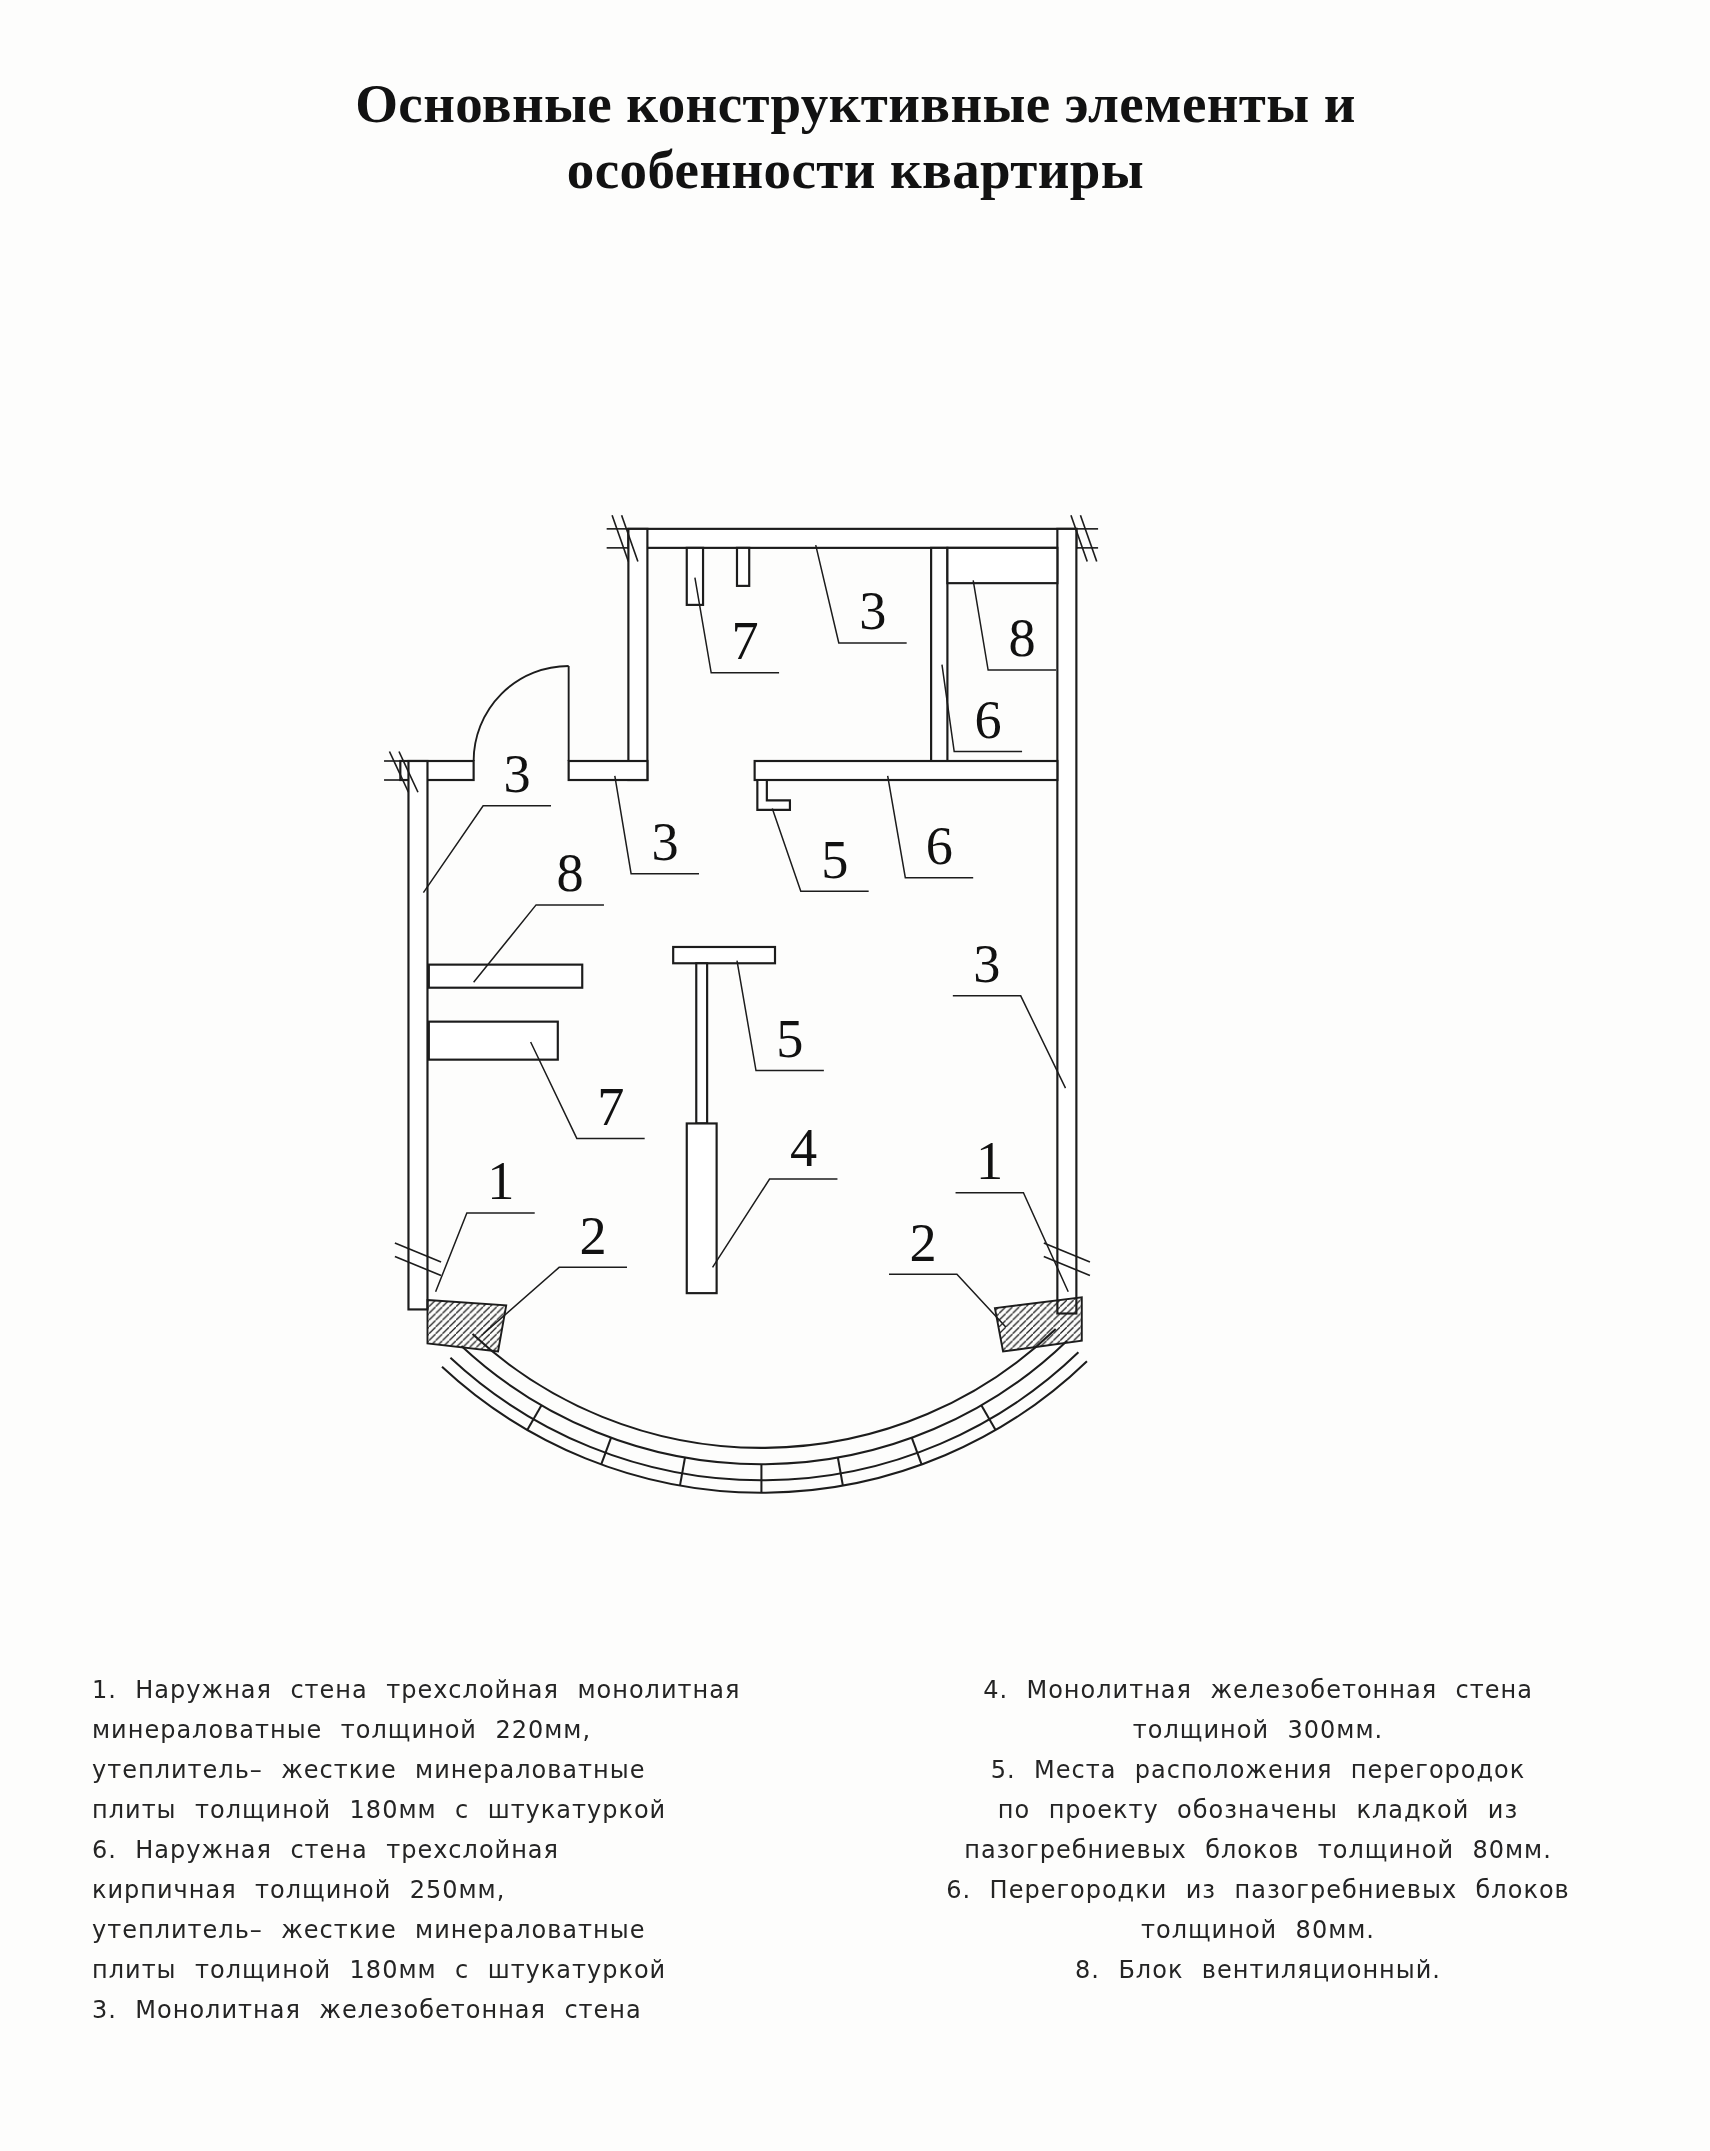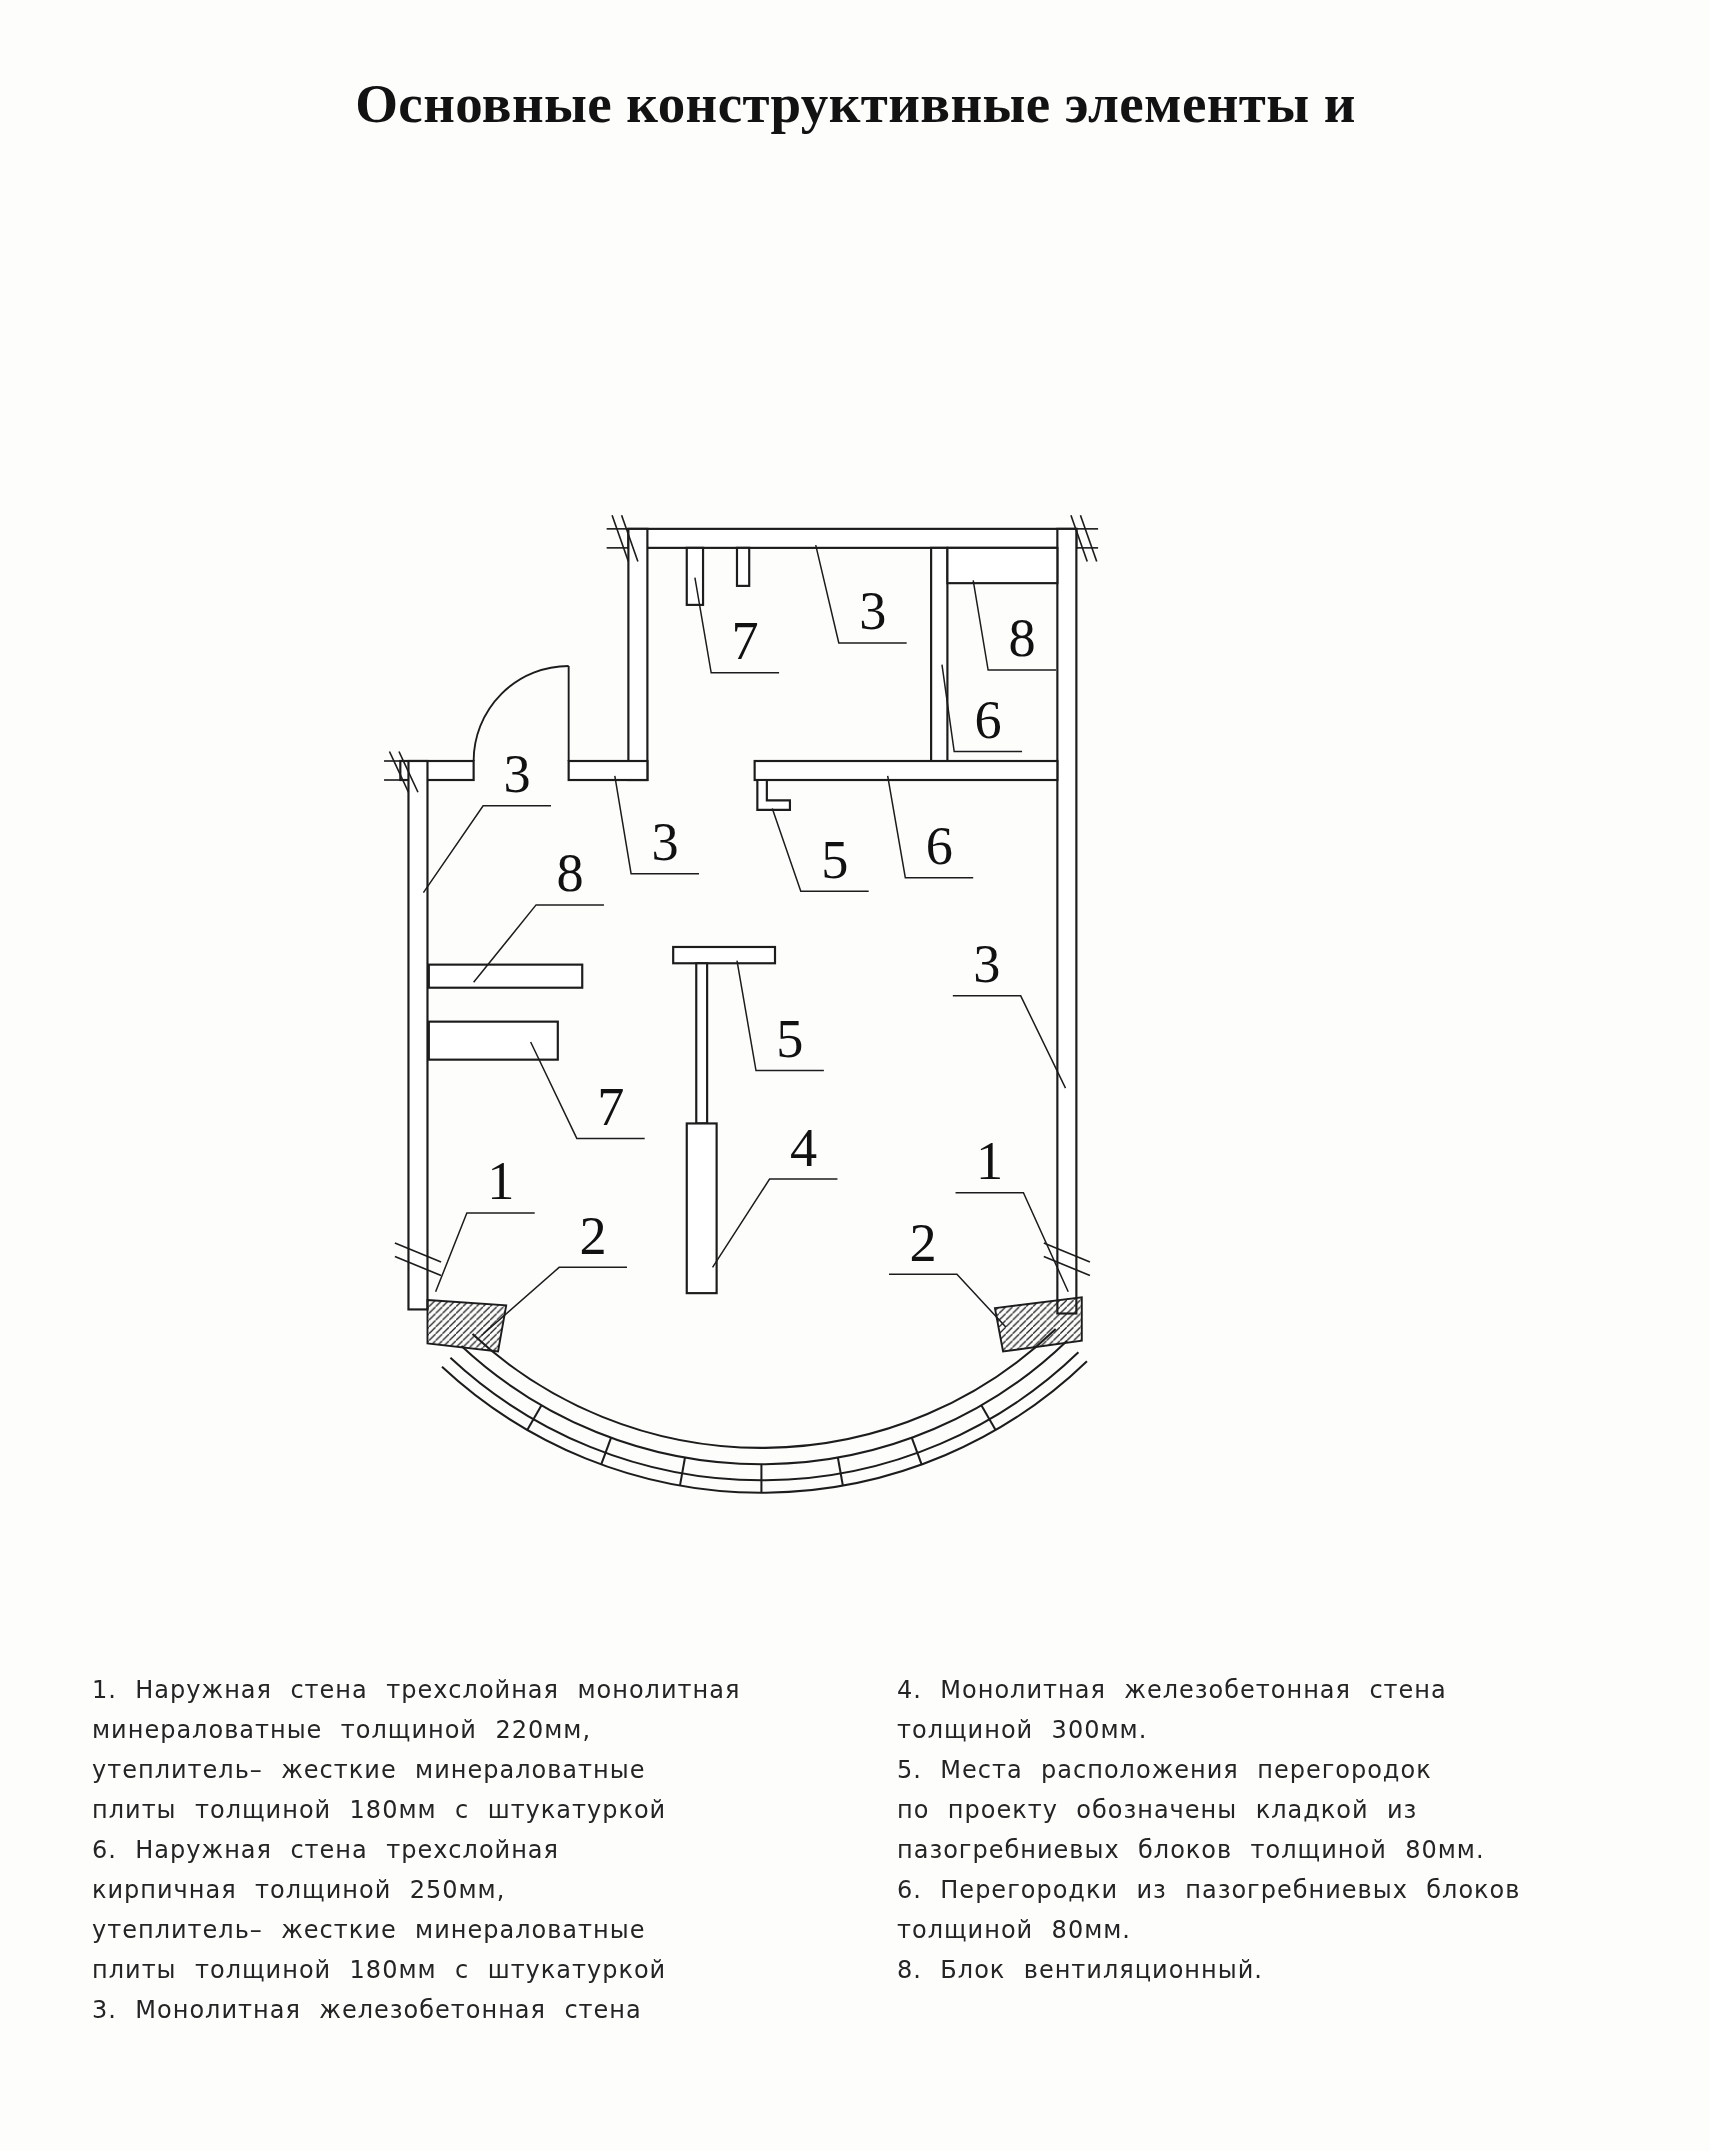--- a/index.html
+++ b/index.html
@@ -29,30 +29,31 @@
   .drawing svg{display:block;width:100%;height:100%;}
   .legend{
     position:absolute;top:1670px;left:92px;
     display:flex;
     font-family:"DejaVu Sans",sans-serif;
     font-size:24px;line-height:40px;
     letter-spacing:1px;word-spacing:9.8px;
     color:#242424;
   }
   .legend-col-left{width:667px;}
-  .legend-col-right{width:722px;margin-left:138px;}
+  .legend-col-right{width:722px;margin-left:138px;text-align:center;}
   .legend-line{white-space:nowrap;}
 </style>
 </head>
 <body>
 
 <div class="page">
 
   <h1 class="title">
     <span>Основные конструктивные элементы и</span>
+    <span>особенности квартиры</span>
   </h1>
 
   <div class="drawing">
     <svg viewBox="0 0 580 772" xmlns="http://www.w3.org/2000/svg">
       <defs>
         <pattern id="hatch" patternUnits="userSpaceOnUse" width="5" height="5">
           <path d="M0 5 L5 0" stroke="#1c1c1c" stroke-width="0.9"></path>
         </pattern>
       </defs>
 

